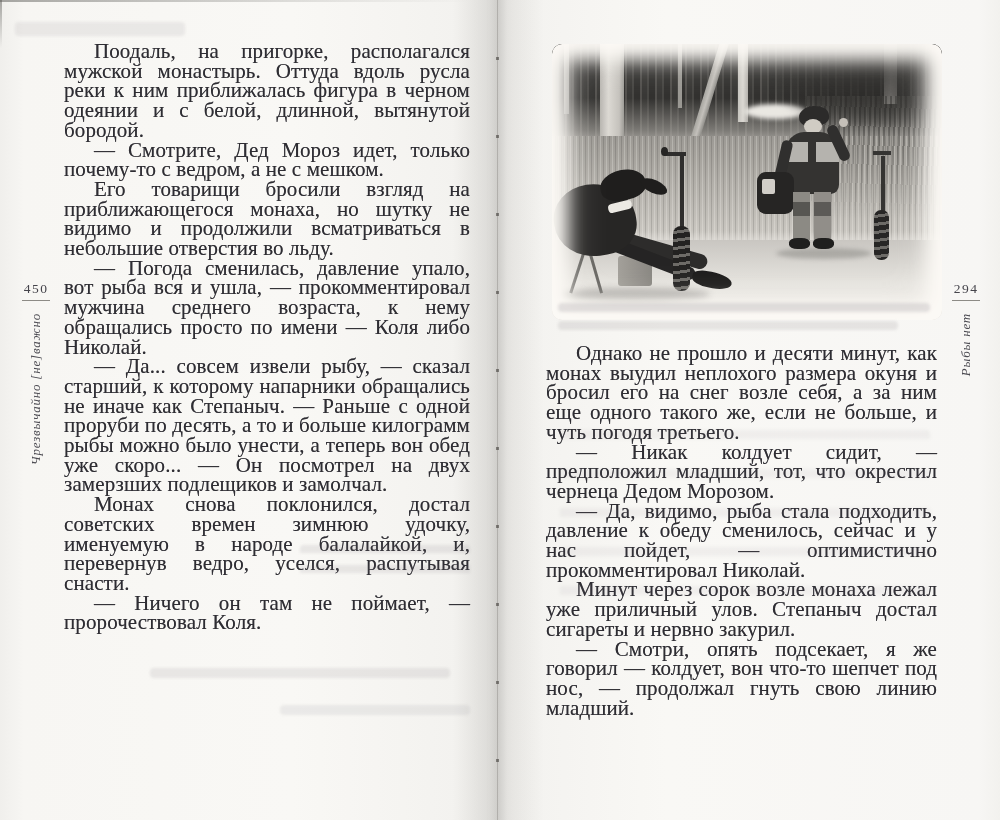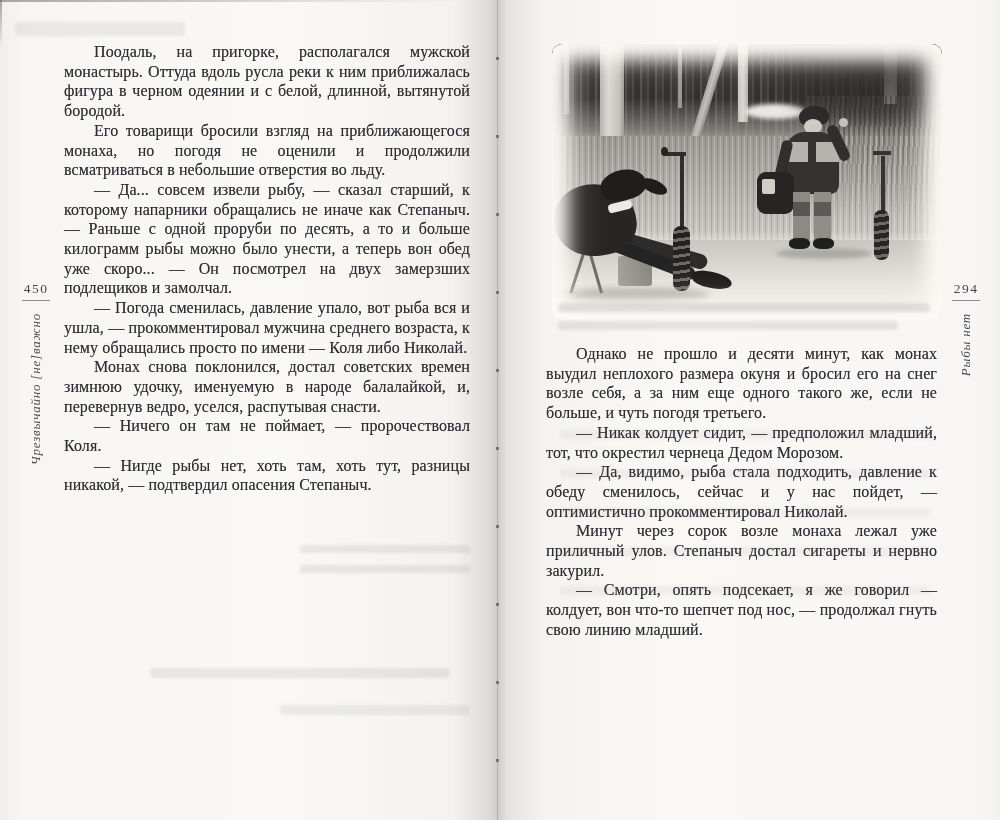--- a/index.html
+++ b/index.html
@@ -19,21 +19,21 @@
     background:linear-gradient(90deg,rgba(105,102,97,0) 0%,rgba(105,102,97,.10) 40%,rgba(82,80,76,.20) 50%,rgba(105,102,97,.10) 60%,rgba(105,102,97,0) 100%);}
   .spine-line{position:absolute;left:497px;top:0;width:1px;height:820px;background:rgba(128,125,120,.38);}
   .stitch-dots{position:absolute;left:496px;top:57px;width:3px;height:730px;
     background:repeating-linear-gradient(180deg,rgba(55,52,48,.55) 0 3px,rgba(55,52,48,0) 3px 78px);}
   .scan-edge-top{position:absolute;left:0;top:0;width:470px;height:2px;
     background:linear-gradient(90deg,rgba(88,88,84,.5),rgba(88,88,84,.08) 80%,rgba(88,88,84,0));}
   .scan-edge-left{position:absolute;left:0;top:0;width:2px;height:48px;
     background:linear-gradient(180deg,rgba(88,88,84,.5),rgba(88,88,84,0));}
 
   
-  .text-col{position:absolute;font-size:16px;line-height:19.7px;letter-spacing:.1px;
+  .text-col{position:absolute;font-size:21px;line-height:19.7px;letter-spacing:.1px;
     text-shadow:0 0 .5px rgba(46,45,51,.55);}
   .col-left{left:64px;top:42px;width:406px;}
   .col-right{left:546px;top:344px;width:391px;}
   .para{margin:0;text-indent:30px;text-align:justify;}
 
   
   .runhead{position:absolute;display:flex;flex-direction:column;align-items:center;color:#45444b;}
   .runhead-left{left:18px;top:281px;width:36px;}
   .runhead-right{left:948px;top:281px;width:36px;}
   .pagenum{font-size:13.5px;letter-spacing:1.5px;padding:0 2px 3px 2px;border-bottom:1px solid #8d8b86;}
@@ -205,26 +205,26 @@
     <div class="stand-boot1"></div>
     <div class="stand-boot2"></div>
 
     <div class="aug2-shaft"></div>
     <div class="aug2-crank"></div>
     <div class="aug2-spiral"></div>
   </div>
 
   <div class="text-col col-left">
       <p class="para">Поодаль, на пригорке, располагался мужской монастырь. Оттуда вдоль русла реки к ним приближалась фигура в черном одеянии и с белой, длинной, вытянутой бородой.</p>
-      <p class="para">Его товарищи бросили взгляд на приближающегося монаха, но погодя не оценили и продолжили всматриваться в небольшие отверстия во льду.</p>
+      <p class="para">— Смотрите, Дед Мороз идет, только почему-то с ведром, а не с мешком.</p>
+      <p class="para">Его товарищи бросили взгляд на приближающегося монаха, но шутку не видимо и продолжили всматриваться в небольшие отверстия во льду.</p>
+      <p class="para">— Погода сменилась, давление упало, вот рыба вся и ушла, — прокомментировал мужчина среднего возраста, к нему обращались просто по имени — Коля либо Николай.</p>
       <p class="para">— Да... совсем извели рыбу, — сказал старший, к которому напарники обращались не иначе как Степаныч. — Раньше с одной проруби по десять, а то и больше килограмм рыбы можно было унести, а теперь вон обед уже скоро... — Он посмотрел на двух замерзших подлещиков и замолчал.</p>
-      <p class="para">— Погода сменилась, давление упало, вот рыба вся и ушла, — прокомментировал мужчина среднего возраста, к нему обращались просто по имени — Коля либо Николай.</p>
       <p class="para">Монах снова поклонился, достал советских времен зимнюю удочку, именуемую в народе балалайкой, и, перевернув ведро, уселся, распутывая снасти.</p>
       <p class="para">— Ничего он там не поймает, — пророчествовал Коля.</p>
-      <p class="para">— Нигде рыбы нет, хоть там, хоть тут, разницы никакой, — подтвердил опасения Степаныч.</p>
     </div>
   <div class="text-col col-right">
       <p class="para">Однако не прошло и десяти минут, как монах выудил неплохого размера окуня и бросил его на снег возле себя, а за ним еще одного такого же, если не больше, и чуть погодя третьего.</p>
       <p class="para">— Никак колдует сидит, — предположил младший, тот, что окрестил чернеца Дедом Морозом.</p>
       <p class="para">— Да, видимо, рыба стала подходить, давление к обеду сменилось, сейчас и у нас пойдет, — оптимистично прокомментировал Николай.</p>
       <p class="para">Минут через сорок возле монаха лежал уже приличный улов. Степаныч достал сигареты и нервно закурил.</p>
       <p class="para">— Смотри, опять подсекает, я же говорил — колдует, вон что-то шепчет под нос, — продолжал гнуть свою линию младший.</p>
     </div>
 
   <div class="bleed" style="left:15px;top:22px;width:170px;height:14px;background:rgba(128,124,132,.12);"></div>

